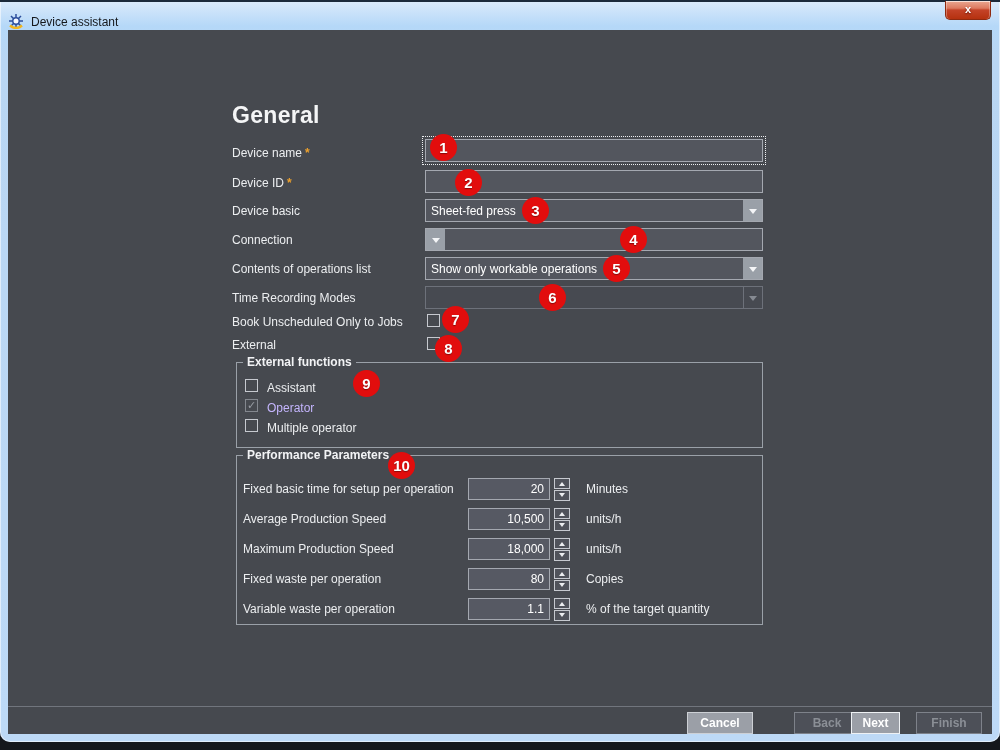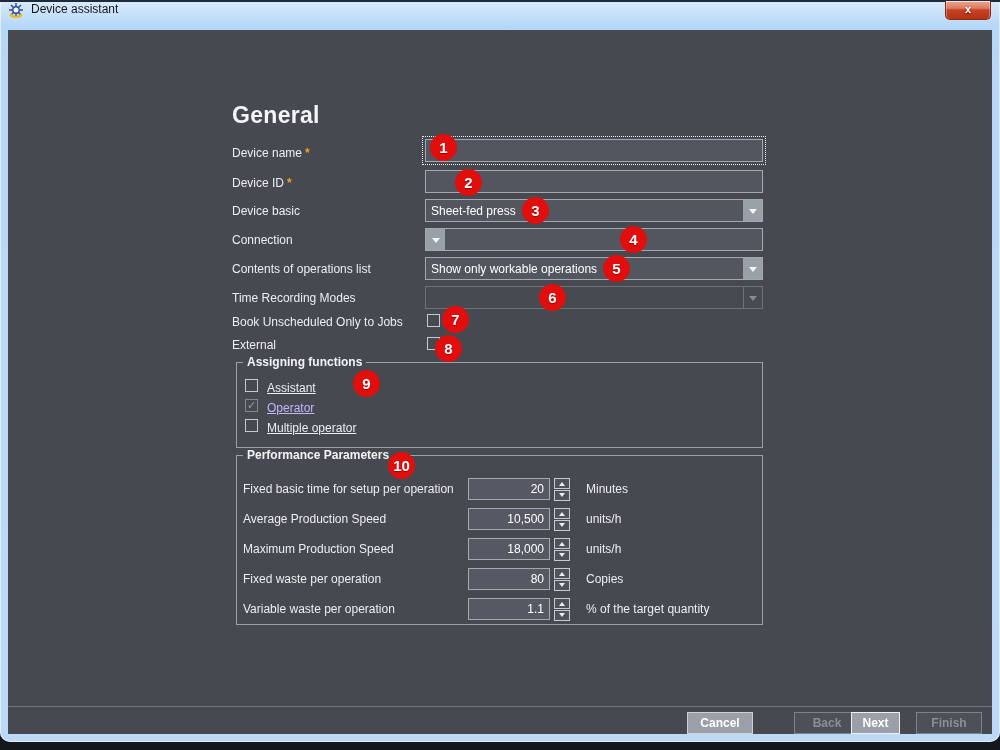--- a/index.html
+++ b/index.html
@@ -13,21 +13,21 @@
   
   .window {
     position:absolute; left:0; top:0; width:1000px; height:742px;
     background:linear-gradient(180deg,#dcebfb 0px,#b5d8f8 26px,#b9d6f3 60px,#bdd9f6 100%);
     border-radius:0 0 10px 10px;
     box-shadow: inset 0 0 0 1px rgba(255,255,255,.55);
   }
   .window-topline { position:absolute; top:0; left:0; right:0; height:2px; background:#1c2a3a; }
   .titlebar {
     position:absolute; top:2px; left:0; right:0; height:27px;
-    display:flex; align-items:flex-start; padding-left:8px;
+    display:flex; align-items:flex-end; padding-left:8px;
   }
   .titlebar-text { font-size:12px; color:#15181c; margin-left:7px; }
   .close-btn {
     position:absolute; top:1px; right:9px; width:46px; height:19px;
     background:linear-gradient(180deg,#eaa791 0%,#dd7a60 40%,#c44328 50%,#b5310f 100%);
     border:1px solid #8e2a10; border-top:none; border-radius:0 0 5px 5px;
     box-shadow: inset 0 1px 0 rgba(255,255,255,.65), inset 1px 0 0 rgba(255,255,255,.3), inset -1px 0 0 rgba(255,255,255,.3);
     color:#fff; font-weight:bold; font-size:11px; text-align:center; line-height:17px;
     text-shadow:0 1px 2px rgba(60,0,0,.7); cursor:default;
   }
@@ -70,21 +70,21 @@
   .checkbox.disabled { border-color:#84888f; color:#999da4; }
   .check-glyph { font-size:11px; }
 
   .groupbox { position:absolute; border:1px solid #9aa0a8; }
   .groupbox .legend {
     position:absolute; top:-8px; left:6px; background:#46494f;
     padding:0 4px; font-weight:bold; color:#f2f3f5; white-space:nowrap;
   }
   .grow { position:absolute; left:0; right:0; height:20px; }
   .grow .cb { position:absolute; left:8px; top:2px; }
-  .grow .cb-lbl { position:absolute; left:30px; top:4px; color:#eceef0; white-space:nowrap;text-decoration:underline; }
+  .grow .cb-lbl { position:absolute; left:30px; top:4px; color:#eceef0; white-space:nowrap; }
   .grow.disabled .cb-lbl { color:#c4b5fd; }
 
   .prow { position:absolute; left:0; right:0; height:22px; }
   .prow .plbl { position:absolute; left:6px; top:4px; color:#eceef0; white-space:nowrap; }
   .num-input {
     position:absolute; left:231px; top:0; width:82px; height:22px;
     background:#565963; border:1px solid #a4a8b0; color:#fff;
     font:12px "Liberation Sans", sans-serif; text-align:right; padding-right:5px;
   }
   .spinner { position:absolute; left:317px; top:0; width:16px; height:22px;
@@ -182,21 +182,21 @@
         </span>
     </div>
 
     <div class="lbl" style="left:224px; top:285px;">Book Unscheduled Only to Jobs</div>
     <div class="checkbox" style="left:419px; top:284px;"></div>
 
     <div class="lbl" style="left:224px; top:308px;">External</div>
     <div class="checkbox" style="left:419px; top:307px;"></div>
 
     <div class="groupbox" style="left:228px; top:332px; width:527px; height:86px;">
-      <span class="legend">Assigning functions</span>
+      <span class="legend">External functions</span>
       <div class="grow" style="top:14px;">
         <div class="checkbox cb"></div>
         <span class="cb-lbl">Assistant</span>
       </div>
       <div class="grow disabled" style="top:34px;">
         <div class="checkbox cb disabled"><span class="check-glyph">✓</span></div>
         <span class="cb-lbl">Operator</span>
       </div>
       <div class="grow" style="top:54px;">
         <div class="checkbox cb"></div>

